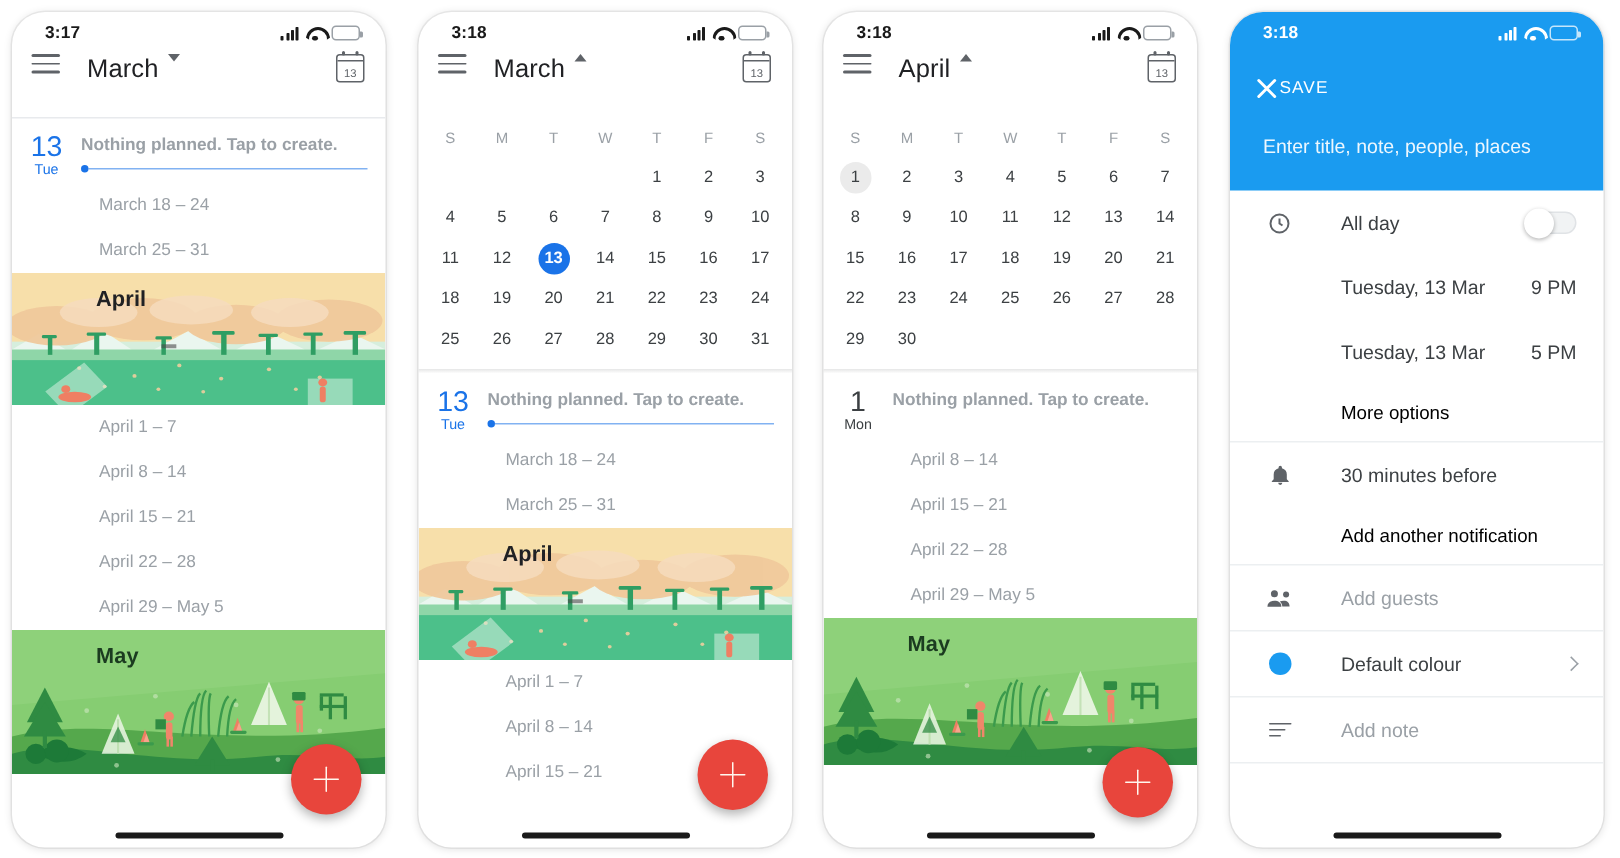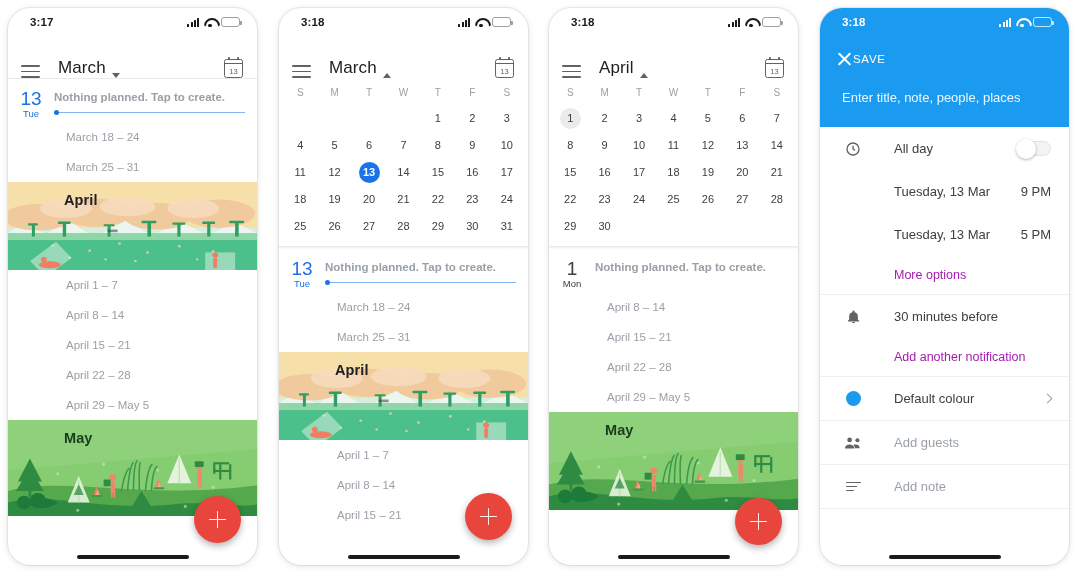--- a/index.html
+++ b/index.html
@@ -74,21 +74,21 @@
   }
   .batt .fill { height:100%; width:55%; background:#34a853; border-radius:1.3px; }
   .blue .batt { border-color: rgba(255,255,255,.75); }
   .blue .batt::after { background: rgba(255,255,255,.75); }
   .blue .batt .fill { background:#9fe3ae; }
 
   
   .appbar {
     height: 42px;
     display: flex;
-    align-items: flex-end;
+    align-items: flex-start;
     padding: 0 14px 0 13px;
   }
   .hamburger { width: 19px; height: 13px; display:flex; flex-direction:column; justify-content:space-between; cursor:pointer; }
   .hamburger span { display:block; height:1.8px; background:#5f6368; border-radius:1px; }
   .month-title {
     margin-left: 18px;
     font-size: 17px;
     color: #202124;
     letter-spacing: .1px;
   }
@@ -216,21 +216,21 @@
     display:flex; align-items:center;
     min-height: 43px;
     padding: 0 18px 0 22px;
   }
   .frow .ic {
     width: 22px; flex:0 0 22px; display:flex; align-items:center; justify-content:center;
     color:#5f6368;
   }
   .frow .lbl { margin-left: 30px; font-size: 13px; color:#3c4043; flex:1; }
   .frow .lbl.muted { color:#9aa0a6; }
-  .frow .lbl.sub { color:#a21caf; font-size: 12.5px; }
+  .frow .lbl.sub { color:#000000; font-size: 12.5px; }
   .frow .val { font-size: 13px; color:#3c4043; }
   .toggle {
     width: 34px; height: 15px; border-radius: 9px;
     background: #f1f3f4; border: 1px solid #e0e3e6; position: relative;
   }
   .toggle .knob {
     position:absolute; left:-2px; top:-3px; width:20px; height:20px; border-radius:50%;
     background:#fff; box-shadow: 0 1px 3px rgba(0,0,0,.3);
   }
   .dot-colour { width:15px; height:15px; border-radius:50%; background:#1a9bf0; }
@@ -901,37 +901,37 @@
       </div>
       <div class="frow" style="min-height:38px">
         <span class="ic"></span>
         <span class="lbl sub">Add another notification</span>
       </div>
     </div>
 
     <div class="sec">
       <div class="frow">
         <span class="ic">
-            <span class="dot-colour"></span>
-          </span>
-        <span class="lbl">Default colour</span>
-        <span class="chev"></span>
-      </div>
-    </div>
-
-    <div class="sec">
-      <div class="frow">
-        <span class="ic">
           <svg width="19" height="14" viewBox="0 0 24 18" fill="#5f6368">
               <circle cx="7" cy="5" r="3"></circle>
               <circle cx="17" cy="5.5" r="2.6"></circle>
               <path d="M1 16c0-3.3 2.7-5 6-5s6 1.7 6 5H1zM13.8 16c-.15-2.2-1-3.6-2.2-4.5 1-.4 2.1-.6 3.4-.6 3 0 5 1.7 5 5h-6.2z"></path>
             </svg>
         </span>
         <span class="lbl muted">Add guests</span>
+      </div>
+    </div>
+
+    <div class="sec">
+      <div class="frow">
+        <span class="ic">
+            <span class="dot-colour"></span>
+          </span>
+        <span class="lbl">Default colour</span>
+        <span class="chev"></span>
       </div>
     </div>
 
     <div class="sec">
       <div class="frow">
         <span class="ic">
             <span class="note-icon">
               <i></i>
               <i></i>
               <i></i>

